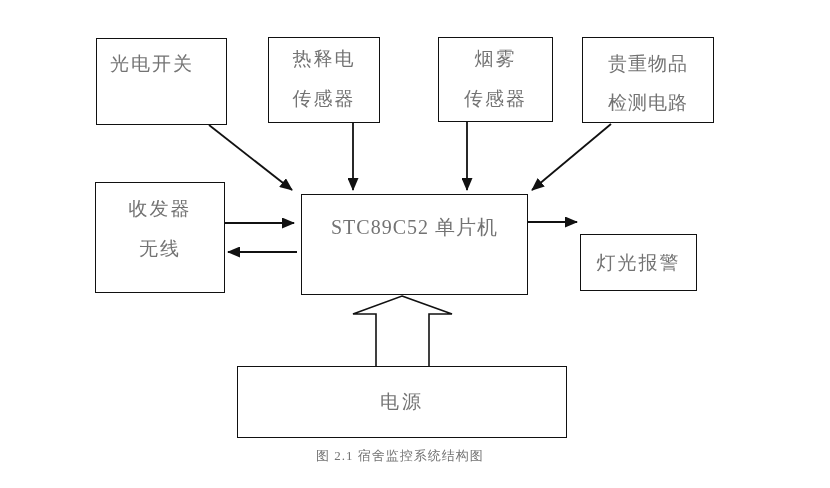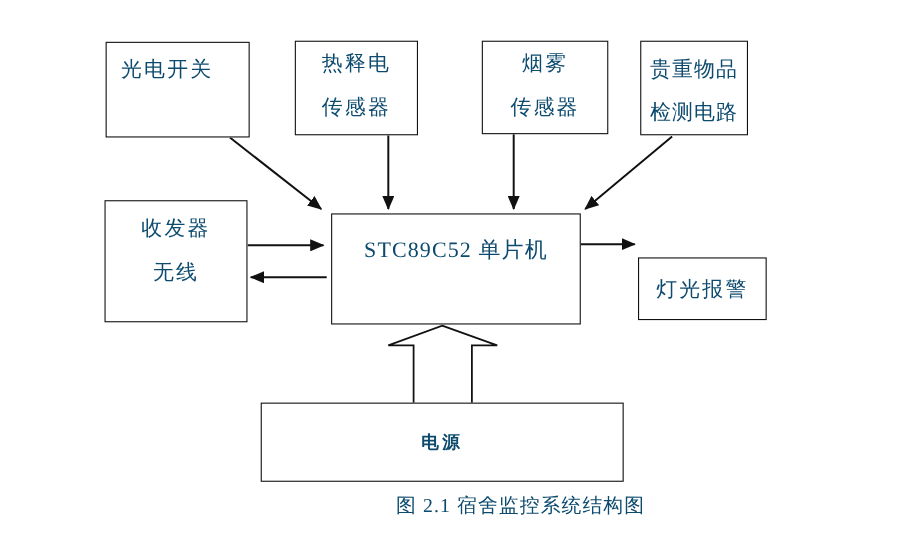--- a/index.html
+++ b/index.html
@@ -1,46 +1,45 @@
 <!DOCTYPE html>
 <html><head>
 <meta charset="utf-8">
 <style>
   html,body{margin:0;padding:0;background:#ffffff;}
   #canvas{
     position:relative;
     width:830px;height:488px;
     background:#ffffff;
     font-family:"Liberation Serif","DejaVu Serif",serif;
-    color:#0c4a6e;
+    color:#737373;
     overflow:hidden;
   }
   #arrow-layer{position:absolute;left:0;top:0;width:830px;height:488px;}
   .box{
     position:absolute;
     border:1.5px solid #111111;
     background:#ffffff;
     box-sizing:border-box;
     font-size:19px;
     letter-spacing:2px;
   }
   .box .line{display:block;text-align:center;line-height:40px;height:40px;}
   .single-pad{padding:15px 0 0 13px;line-height:19px;}
   .pad-top-sm{padding-top:1px;}
   .pad-top-md{padding-top:6px;}
   .center-flex{display:flex;align-items:center;justify-content:center;}
   #box-mcu{font-size:20px;text-align:center;padding-top:19px;letter-spacing:1px;}
-  #box-power{font-size:16px;letter-spacing:3px;font-weight:bold;}
+  #box-power{font-size:19px;letter-spacing:3px;}
   #caption{
     position:absolute;
     left:316px;top:447px;
-    font-size:18px;
+    font-size:13px;
     letter-spacing:1px;
     white-space:nowrap;
-    margin-left:44px;
   }
 </style>
 </head>
 <body>
 
 <div id="canvas">
 
   <svg id="arrow-layer" width="830" height="488" viewBox="0 0 830 488" xmlns="http://www.w3.org/2000/svg">
     <defs>
       <marker id="ah" markerUnits="userSpaceOnUse" markerWidth="14" markerHeight="11" refX="12" refY="5.5" orient="auto">
@@ -66,21 +65,21 @@
   <div class="box pad-top-sm" style="left:268px;top:37px;width:112px;height:86px;">
     <span class="line">热释电</span>
     <span class="line">传感器</span>
   </div>
 
   <div class="box pad-top-sm" style="left:438px;top:37px;width:115px;height:85px;">
     <span class="line">烟雾</span>
     <span class="line">传感器</span>
   </div>
 
-  <div class="box pad-top-md" style="left:582px;top:37px;width:98px;height:86px;letter-spacing:1px;">
+  <div class="box pad-top-md" style="left:582px;top:37px;width:132px;height:86px;letter-spacing:1px;">
     <span class="line" style="line-height:39px;height:39px;">贵重物品</span>
     <span class="line" style="line-height:39px;height:39px;">检测电路</span>
   </div>
 
   <div class="box pad-top-md" style="left:95px;top:182px;width:130px;height:111px;">
     <span class="line">收发器</span>
     <span class="line">无线</span>
   </div>
 
   <div class="box" id="box-mcu" style="left:301px;top:194px;width:227px;height:101px;">

